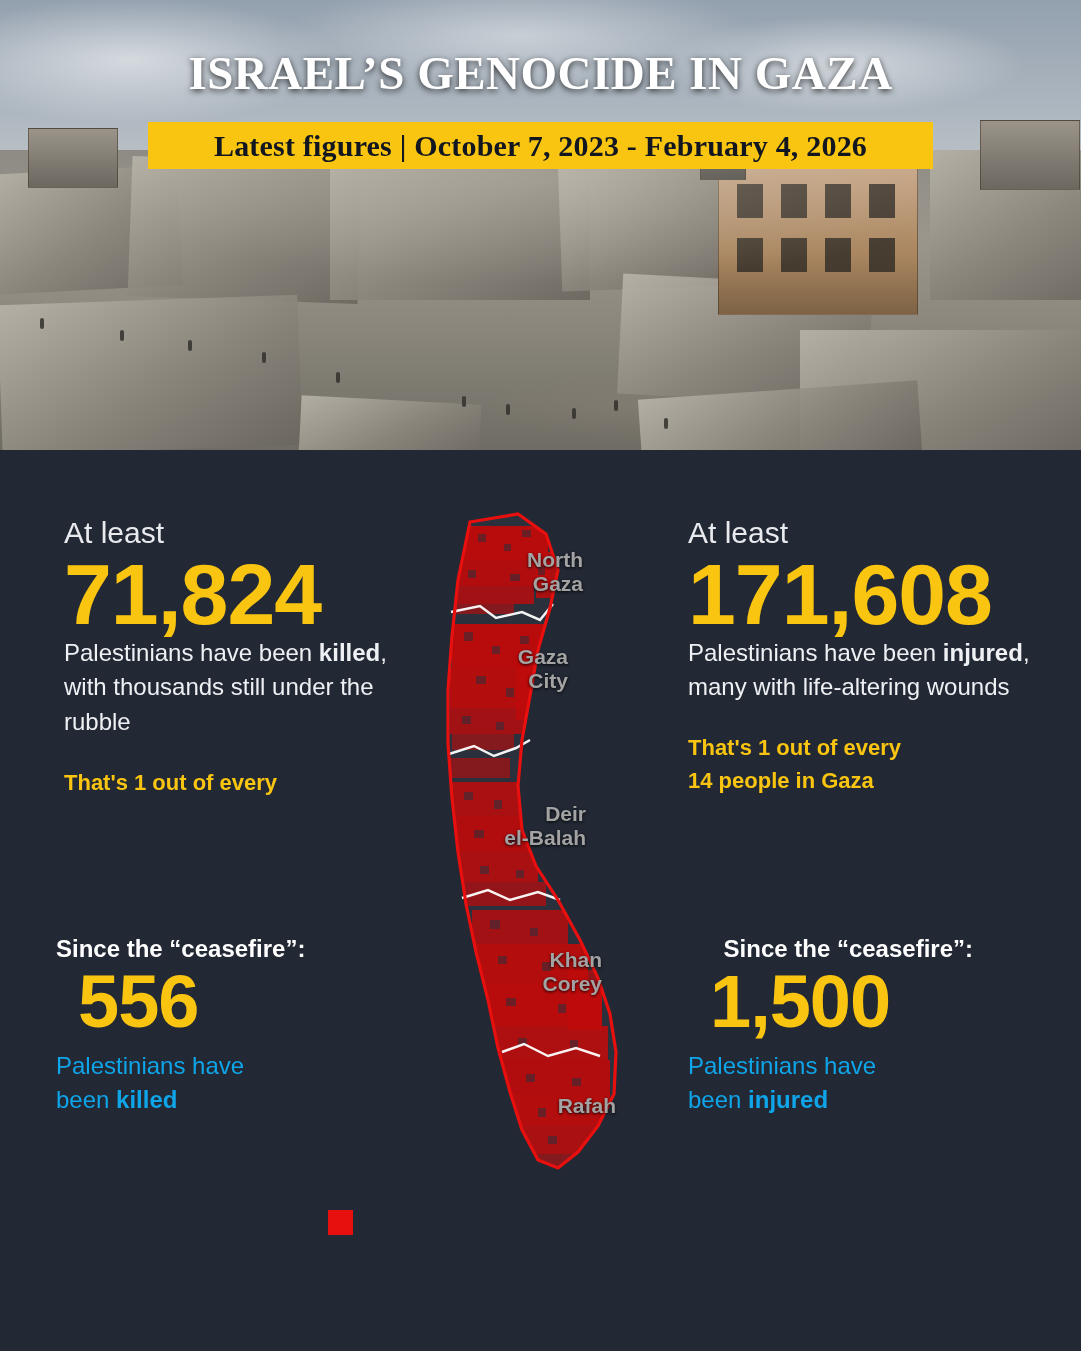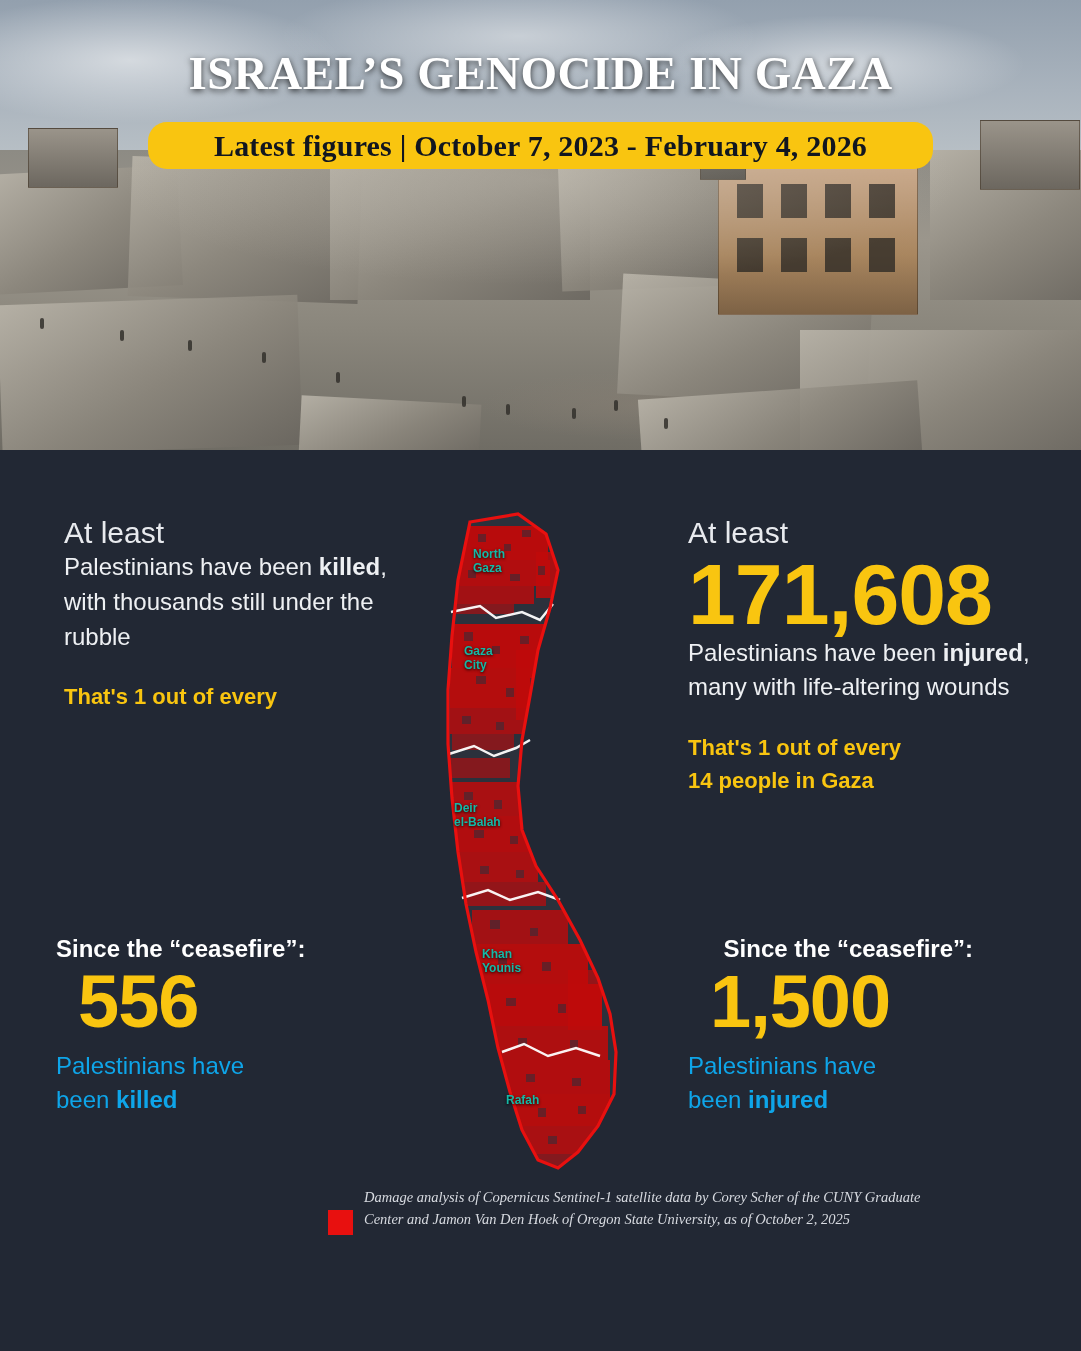--- a/index.html
+++ b/index.html
@@ -54,21 +54,21 @@
   
   .title {
     position:absolute; left:0; top:46px; width:1081px; text-align:center;
     font-family:"Liberation Serif", serif;
     font-weight:bold; font-size:47px; letter-spacing:0.5px; color:#ffffff;
     text-shadow:0 2px 6px rgba(0,0,0,0.75);
   }
   .subtitle-wrap {
     position:absolute; left:148px; top:122px; width:785px; height:47px;
     background:#f9c510;
-    display:flex; align-items:center; justify-content:center;border-radius:19px;
+    display:flex; align-items:center; justify-content:center;
   }
   .subtitle {
     font-family:"Liberation Serif", serif; font-weight:bold;
     font-size:30px; color:#111620; letter-spacing:0.2px;
   }
 
   
   .atleast { font-size:30px; color:#e8eaee; font-weight:400; }
   .bignum {
     font-size:86px; font-weight:bold; color:#f9c510; line-height:0.95;
@@ -89,22 +89,22 @@
   .col-left  { position:absolute; left:64px;  top:516px; width:370px; }
   .col-right { position:absolute; left:688px; top:516px; width:380px; }
   .col-left2 { position:absolute; left:56px;  top:935px; width:330px; }
   .col-right2{ position:absolute; left:688px; top:935px; width:330px; text-align:left; }
   .col-right2 .since { text-align:right; display:block; width:285px;}
 
   
   .map { position:absolute; left:418px; top:500px; width:250px; height:690px; }
   .map svg { display:block; }
   .map-label {
-    position:absolute; color:#14b8a6; font-size:12px; font-weight:bold;
-    text-align:left; line-height:1.15; text-shadow:0 1px 3px rgba(0,0,0,0.9);
+    position:absolute; color:#a3a3a3; font-size:21px; font-weight:bold;
+    text-align:right; line-height:1.15; text-shadow:0 1px 3px rgba(0,0,0,0.9);
   }
 
   
   .foot-swatch {
     position:absolute; left:328px; top:1210px; width:25px; height:25px; background:#e8100f;
   }
   .footnote {
     position:absolute; left:364px; top:1186px; width:560px;
     font-family:"Liberation Serif", serif; font-style:italic;
     font-size:14.5px; line-height:1.55; color:#d7dae0;
@@ -162,20 +162,21 @@
     <div class="person" style="left:664px; top:418px;"></div>
 
     <div class="title">ISRAEL’S GENOCIDE IN GAZA</div>
     <div class="subtitle-wrap">
       <span class="subtitle">Latest figures | October 7, 2023 - February 4, 2026</span>
     </div>
   </div>
 
   <div class="col-left">
     <div class="atleast">At least</div>
+    <div class="bignum">71,824</div>
     <div class="desc"><span>Palestinians have been </span><b>killed</b><span>, with thousands still under the rubble</span></div>
     <div class="ratio">
       <div>That's 1 out of every</div>
     </div>
   </div>
 
   <div class="col-right">
     <div class="atleast">At least</div>
     <div class="bignum">171,608</div>
     <div class="desc"><span>Palestinians have been </span><b>injured</b><span>, many with life-altering wounds</span></div>
@@ -315,29 +316,28 @@
     <div class="map-label" style="left:46px; top:145px; width:104px;">
       <div>Gaza</div>
       <div>City</div>
     </div>
     <div class="map-label" style="left:36px; top:302px; width:132px;">
       <div>Deir</div>
       <div>el-Balah</div>
     </div>
     <div class="map-label" style="left:64px; top:448px; width:120px;">
       <div>Khan</div>
-      <div>Younis</div>
+      <div>Corey</div>
     </div>
     <div class="map-label" style="left:88px; top:594px; width:110px;">
       <div>Rafah</div>
     </div>
   </div>
 
   <div class="foot-swatch"></div>
-  <div class="footnote">Damage analysis of Copernicus Sentinel-1 satellite data by  Corey Scher of the CUNY Graduate Center and Jamon Van Den Hoek of Oregon State University, as of  October 2, 2025</div>
 
   <div class="footer-bar">
     
 
     
 
     
 
     
 

